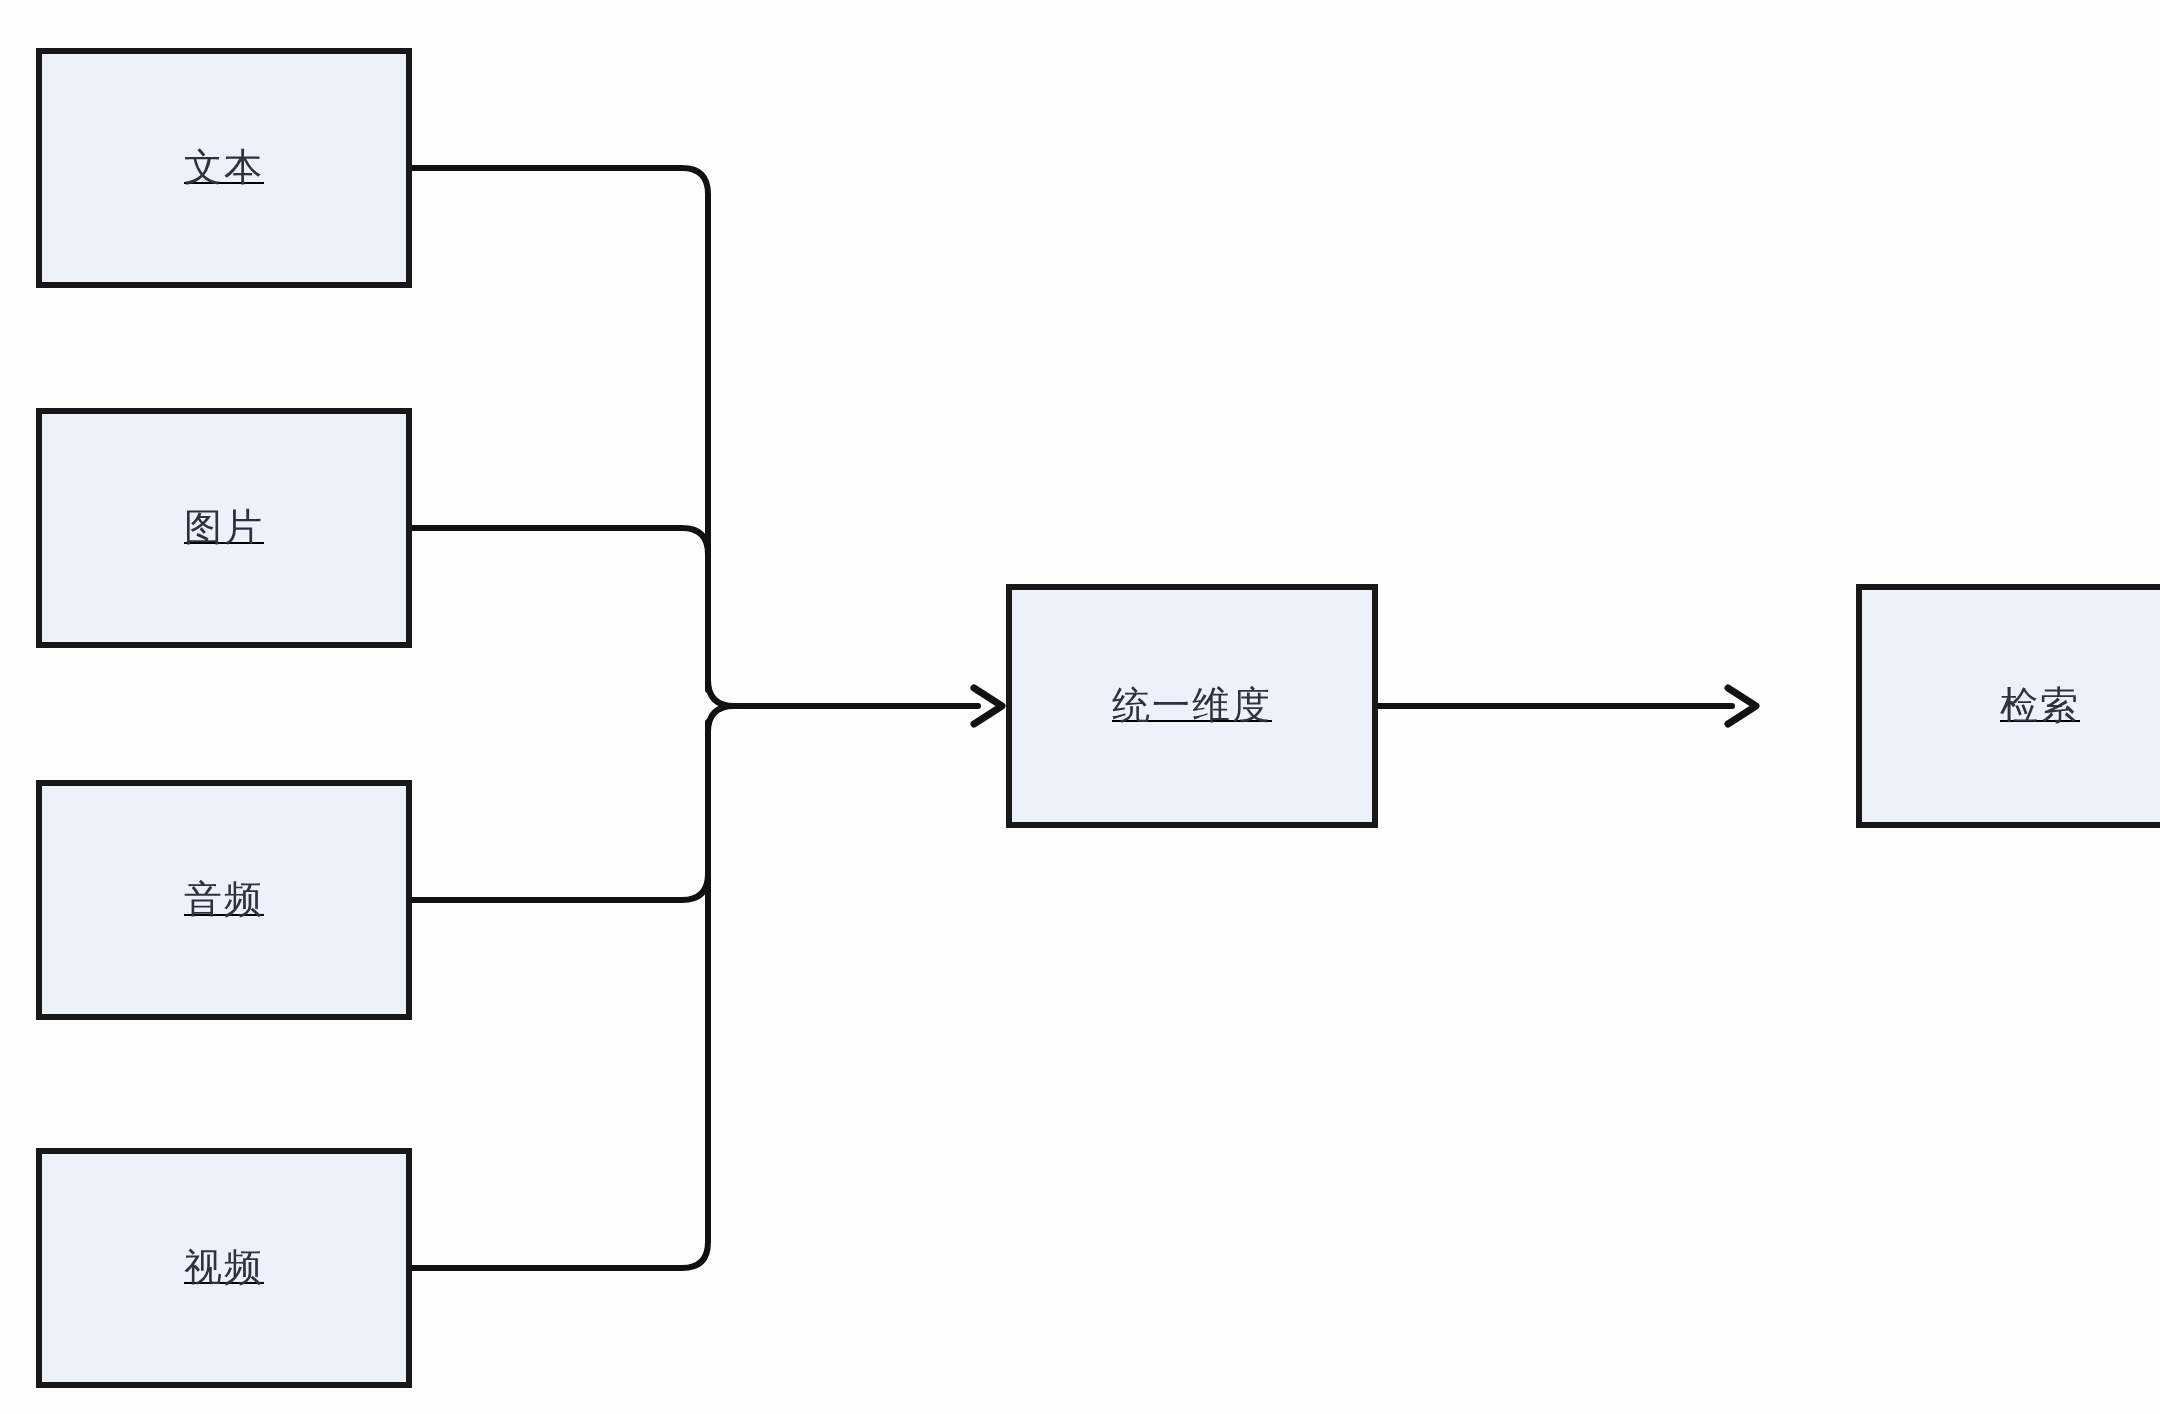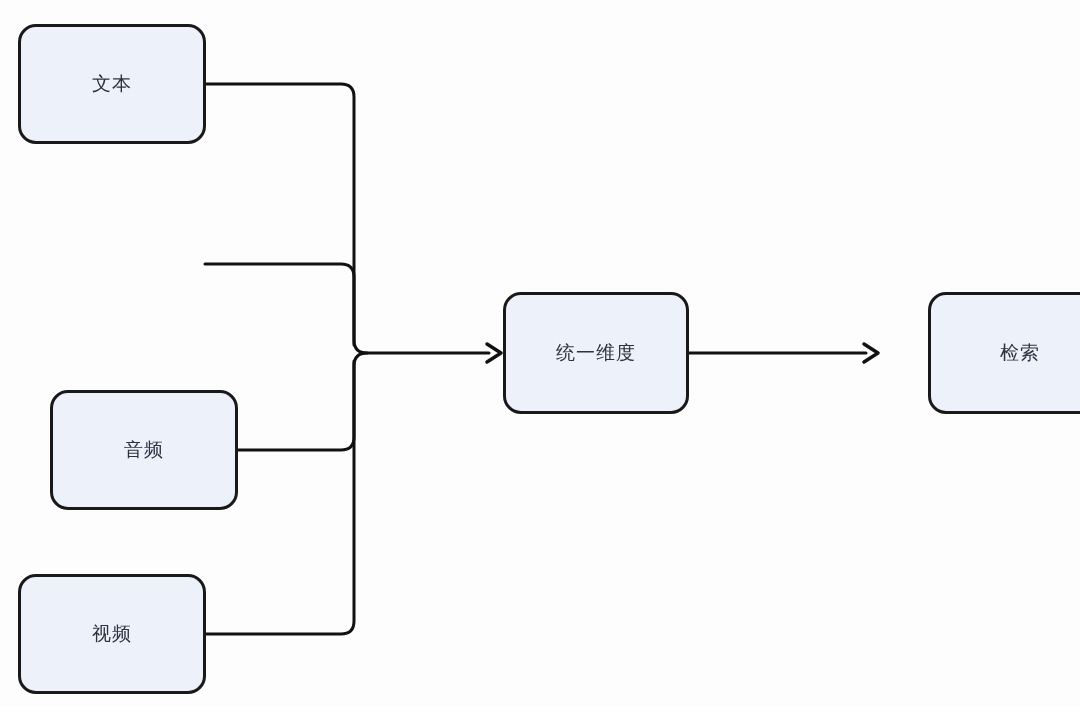--- a/index.html
+++ b/index.html
@@ -20,35 +20,36 @@
     left: 0;
     top: 0;
     width: 1080px;
     height: 707px;
   }
   .node {
     position: absolute;
     box-sizing: border-box;
     background: #edf1f9;
     border: 3px solid #191919;
-    border-radius: 18px;
+    border-radius: 0;
     display: flex;
     align-items: center;
     justify-content: center;
+    text-decoration: underline;
   }
   .node-label {
     color: #2d3240;
     font-size: 19px;
     letter-spacing: 1px;
     white-space: nowrap;
   }
   
   .node-text  { left: 18px;  top: 24px;  width: 188px; height: 120px; }
   .node-image { left: 18px;  top: 204px; width: 188px; height: 120px; }
-  .node-audio { left: 18px;  top: 390px; width: 188px; height: 120px; margin-left: 32px; }
+  .node-audio { left: 18px;  top: 390px; width: 188px; height: 120px; }
   .node-video { left: 18px;  top: 574px; width: 188px; height: 120px; }
   
   .node-unify    { left: 503px; top: 292px; width: 186px; height: 122px; }
   .node-retrieve { left: 880px; top: 292px; width: 184px; height: 122px; margin-left: 48px; }
 </style>
 </head>
 <body>
 
 <div class="canvas">
 
@@ -66,20 +67,23 @@
 
     <path d="M 689 353 L 866 353"></path>
 
     <path stroke-width="3.5" d="M 864 344 L 878 353 L 864 362"></path>
   </svg>
 
   <div class="node node-text">
     <span class="node-label">文本</span>
   </div>
 
+  <div class="node node-image">
+    <span class="node-label">图片</span>
+  </div>
 
   <div class="node node-audio">
     <span class="node-label">音频</span>
   </div>
 
   <div class="node node-unify">
     <span class="node-label">统一维度</span>
   </div>
 
   <div class="node node-video">

